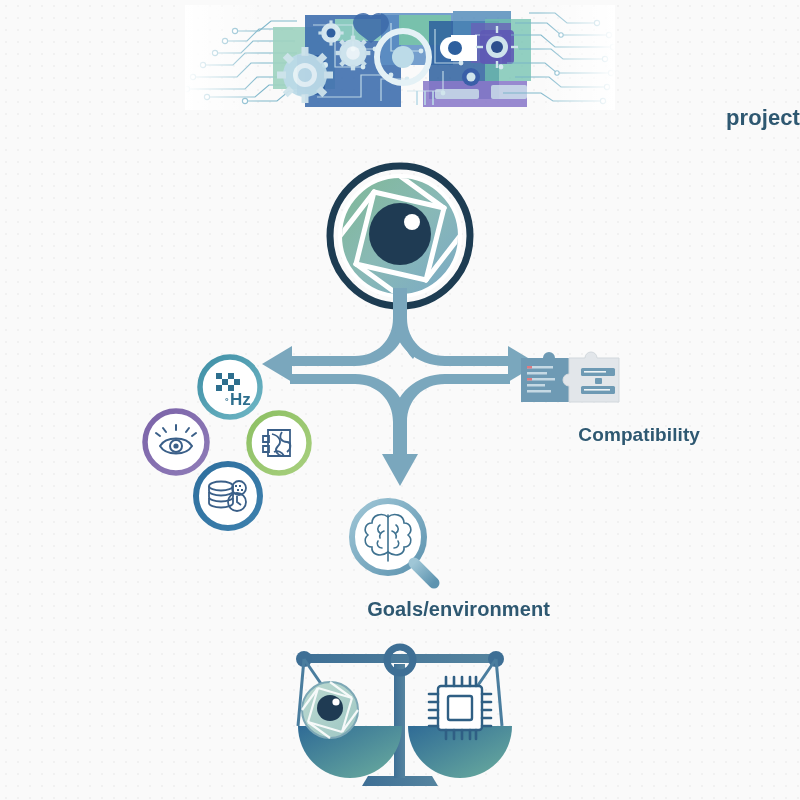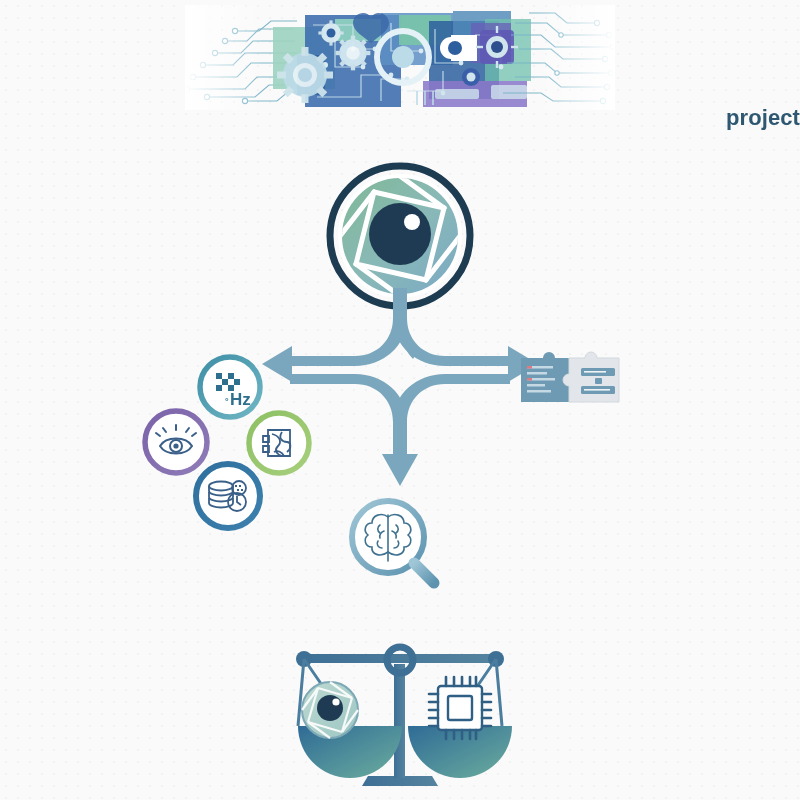--- a/index.html
+++ b/index.html
@@ -388,20 +388,21 @@
         <rect x="66" y="30" width="34" height="8" rx="1.5"></rect>
         <rect x="66" y="48" width="34" height="8" rx="1.5"></rect>
         <rect x="80" y="40" width="7" height="6" rx="1"></rect>
       </g>
       <g fill="#eef3f6">
         <rect x="69" y="33" width="22" height="1.6"></rect>
         <rect x="69" y="51" width="26" height="1.6"></rect>
       </g>
     </svg>
   </div>
+  <div class="label abs" id="compat-label">Compatibility</div>
 
   <div class="abs" style="left:340px;top:495px;width:120px;height:100px;">
     <svg width="120" height="100" viewBox="0 0 120 100">
       <defs>
         <linearGradient id="mg" x1="0" y1="0" x2="1" y2="1">
           <stop offset="0" stop-color="#9fc6d6"></stop>
             <stop offset="1" stop-color="#5d93af"></stop>
         </linearGradient>
       </defs>
       <circle cx="48" cy="42" r="36" fill="#ffffff" stroke="url(#mg)" stroke-width="6"></circle>
@@ -412,20 +413,21 @@
         <path d="M40,30 c-3,2 -3,6 0,8"></path>
         <path d="M56,30 c3,2 3,6 0,8"></path>
         <path d="M38,46 c-2,3 0,7 4,7"></path>
         <path d="M58,46 c2,3 0,7 -4,7"></path>
         <path d="M44,36 c-3,1 -5,4 -4,7"></path>
         <path d="M52,36 c3,1 5,4 4,7"></path>
       </g>
       <path d="M74,68 L94,88" stroke="url(#mg)" stroke-width="11" stroke-linecap="round"></path>
     </svg>
   </div>
+  <div class="label abs" id="goals-label">Goals/environment</div>
 
   <div class="abs" style="left:280px;top:638px;width:240px;height:150px;">
     <svg width="240" height="150" viewBox="0 0 240 150">
       <defs>
         <linearGradient id="pan" x1="0" y1="0" x2="1" y2="1">
           <stop offset="0" stop-color="#2f6b96"></stop>
             <stop offset="1" stop-color="#6cae9e"></stop>
         </linearGradient>
         <linearGradient id="beam" x1="0" y1="0" x2="1" y2="0">
           <stop offset="0" stop-color="#3e6f95"></stop>

